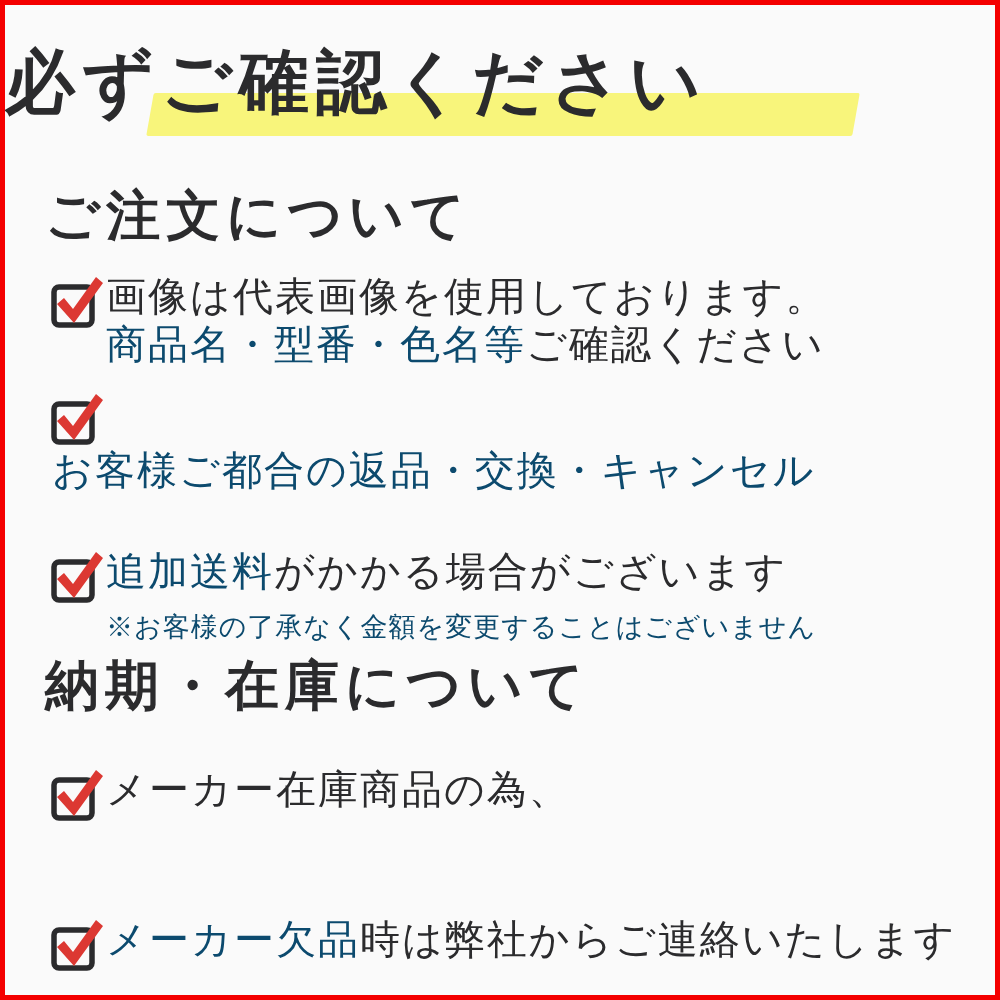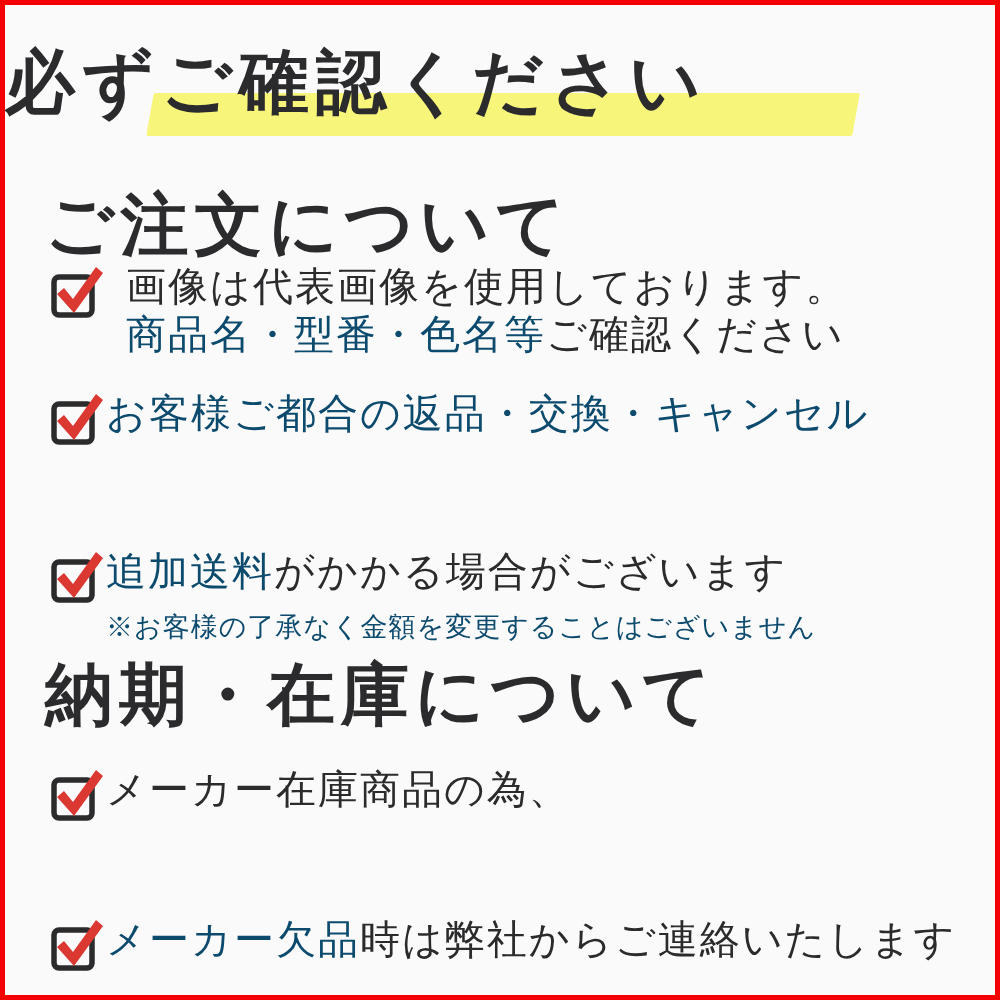--- a/index.html
+++ b/index.html
@@ -22,29 +22,29 @@
     border-radius: 2px;
   }
   .title-text {
     position: relative;
     font-size: 70px; font-weight: 700;
     letter-spacing: 7px; line-height: 1.25;
     white-space: nowrap;
   }
   .section-heading {
     position: absolute; left: 40px;
-    font-size: 68px; font-weight: 700;
+    font-size: 54px; font-weight: 700;
     letter-spacing: 6px; line-height: 1.25;
     white-space: nowrap;
   }
   .heading-1 { top: 178px; }
   .heading-2 { top: 648px; }
   .item { position: absolute; left: 46px; display: flex; align-items: flex-start; }
-  .item-1 { top: 258px; gap: 20px; }
-  .item-2 { top: 385px; }
+  .item-1 { top: 268px; }
+  .item-2 { top: 385px; flex-direction: column; }
   .item-3 { top: 543px; }
   .item-4 { top: 761px; }
   .item-5 { top: 911px; }
   .check-icon { width: 54px; height: 56px; flex: none; margin-top: 1px; }
   .item-text {
     margin-left: 1px;
     font-size: 40px; line-height: 48px;
     letter-spacing: 2px;
     white-space: nowrap;
   }

